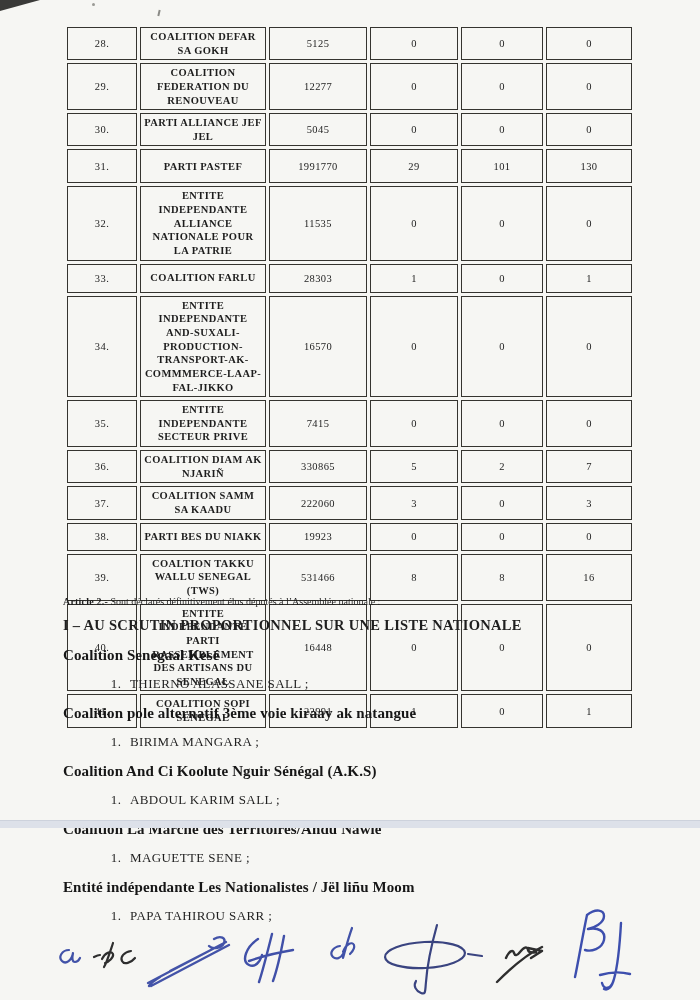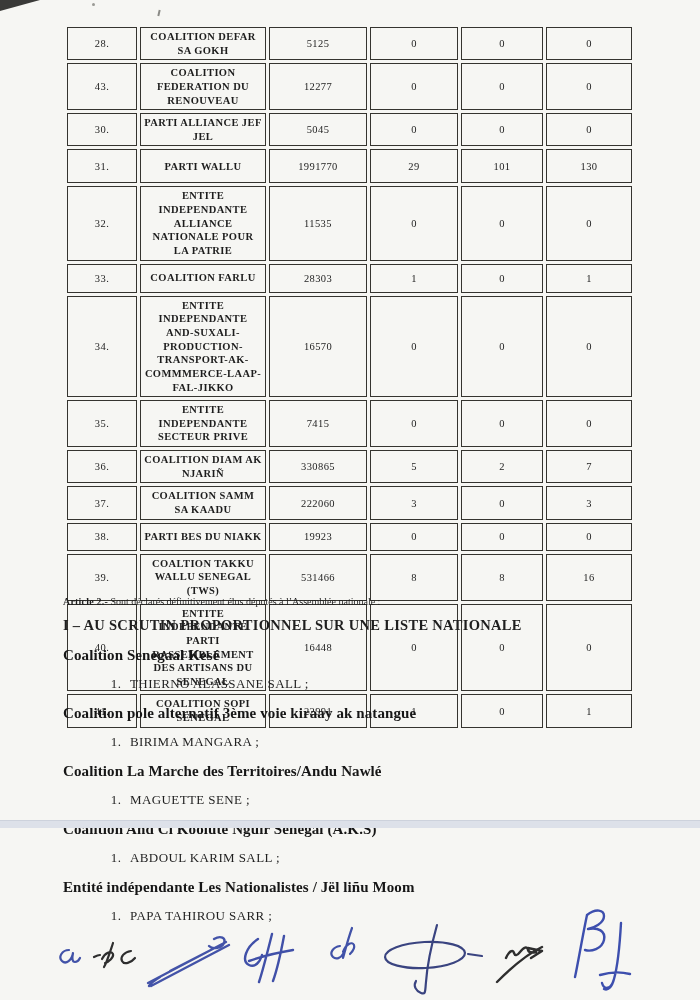--- a/index.html
+++ b/index.html
@@ -92,40 +92,40 @@
         <tr>
           <td class="c-num">28.</td>
           <td class="c-name">COALITION DEFAR SA GOKH</td>
           <td class="c-votes">5125</td>
           <td class="c-v1">0</td>
           <td class="c-v2">0</td>
           <td class="c-v3">0</td>
         </tr>
 
         <tr>
-          <td class="c-num">43.</td>
+          <td class="c-num">29.</td>
           <td class="c-name">COALITION FEDERATION DU RENOUVEAU</td>
           <td class="c-votes">12277</td>
           <td class="c-v1">0</td>
           <td class="c-v2">0</td>
           <td class="c-v3">0</td>
         </tr>
 
         <tr>
           <td class="c-num">30.</td>
           <td class="c-name">PARTI ALLIANCE JEF JEL</td>
           <td class="c-votes">5045</td>
           <td class="c-v1">0</td>
           <td class="c-v2">0</td>
           <td class="c-v3">0</td>
         </tr>
 
         <tr>
           <td class="c-num">31.</td>
-          <td class="c-name">PARTI WALLU</td>
+          <td class="c-name">PARTI PASTEF</td>
           <td class="c-votes">1991770</td>
           <td class="c-v1">29</td>
           <td class="c-v2">101</td>
           <td class="c-v3">130</td>
         </tr>
 
         <tr>
           <td class="c-num">32.</td>
           <td class="c-name">ENTITE INDEPENDANTE ALLIANCE NATIONALE POUR LA PATRIE</td>
           <td class="c-votes">11535</td>
@@ -234,32 +234,32 @@
 
         <div class="coalition">
           <h3>Coalition pole alternatif 3ème voie kiraay ak natangue</h3>
           <ol class="members">
 
               <li>BIRIMA MANGARA ;</li>
             </ol>
         </div>
 
         <div class="coalition">
+          <h3>Coalition And Ci Koolute Nguir Sénégal (A.K.S)</h3>
+          <ol class="members">
+
+              <li>ABDOUL KARIM SALL ;</li>
+            </ol>
+        </div>
+
+        <div class="coalition">
           <h3>Coalition La Marche des Territoires/Andu Nawlé</h3>
           <ol class="members">
 
               <li>MAGUETTE SENE ;</li>
-            </ol>
-        </div>
-
-        <div class="coalition">
-          <h3>Coalition And Ci Koolute Nguir Sénégal (A.K.S)</h3>
-          <ol class="members">
-
-              <li>ABDOUL KARIM SALL ;</li>
             </ol>
         </div>
 
         <div class="coalition">
           <h3>Entité indépendante Les Nationalistes / Jël liñu Moom</h3>
           <ol class="members">
 
               <li>PAPA TAHIROU SARR ;</li>
             </ol>
         </div>

